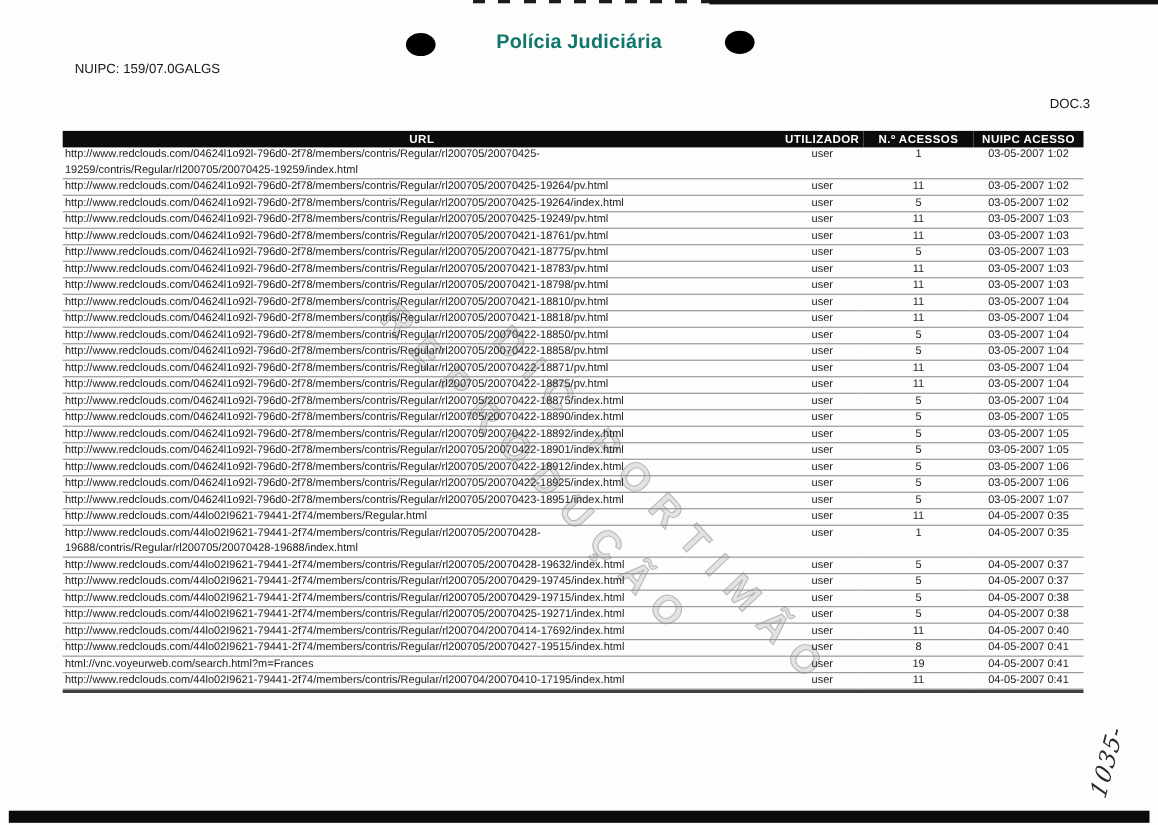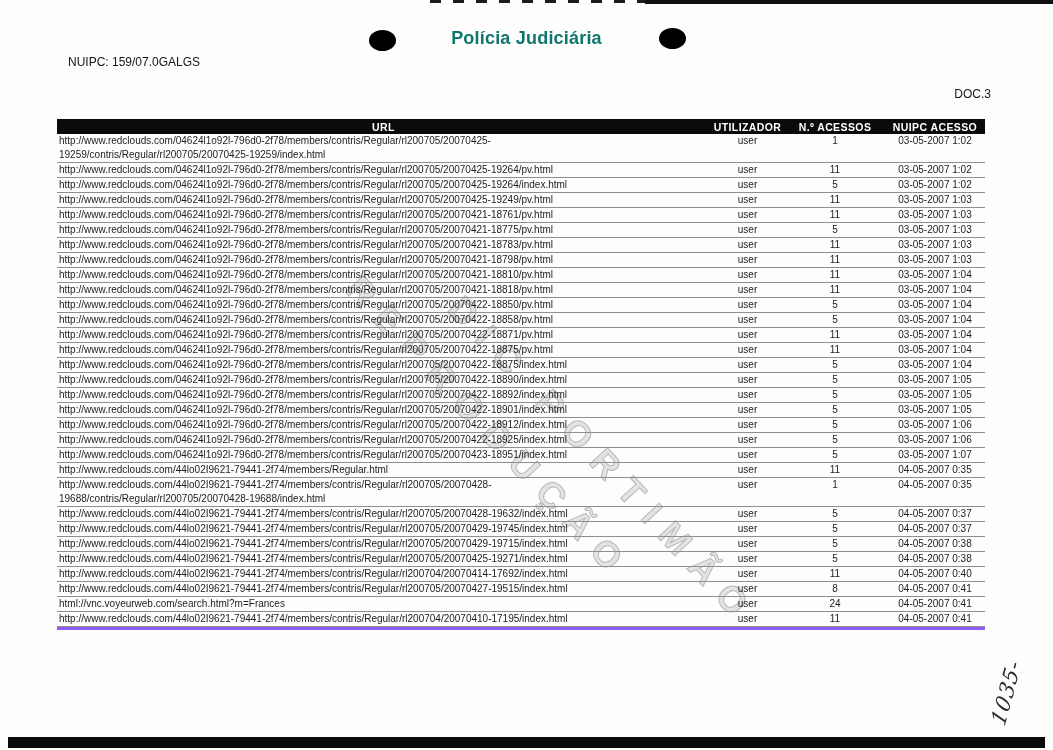--- a/index.html
+++ b/index.html
@@ -17,21 +17,21 @@
   .hole { position:absolute; background:#000; border-radius:50%; }
   .hole.left  { left:369px; top:30px; width:27px; height:21px; }
   .hole.right { left:659px; top:28px; width:27px; height:21px; }
   
   .doc-title { position:absolute; top:28px; left:0; width:100%; text-align:center;
     font-size:18px; font-weight:bold; letter-spacing:0.2px; color:#0f766e; }
   .nuipc { position:absolute; left:68px; top:55px; font-size:12px; }
   .doc-ref { position:absolute; top:55px; right:62px; font-size:12px;margin-top:32px; }
   .localizacao { position:absolute; left:57px; top:93px; font-size:11.5px; }
   
-  .tbl-wrap { position:absolute; left:57px; top:119px; width:928px; border-bottom:3px solid #8b5cf6; }
+  .tbl-wrap { position:absolute; left:57px; top:119px; width:928px; border-bottom:3px solid #404040; }
   table.history { border-collapse:collapse; width:928px; table-layout:fixed; }
   table.history th {
     background:#0b0b0b; color:#ffffff; font-size:10.5px; font-weight:bold;
     letter-spacing:0.4px; height:15px; padding:0; text-align:center; vertical-align:middle;
   }
   table.history td {
     font-size:10px; line-height:14px; padding:0 2px; vertical-align:top;
     border-bottom:1px solid #8f8f8f; color:#1c1c1c; overflow:hidden;
   }
   td.url-cell { padding-left:4px; word-break:break-all; }
@@ -253,21 +253,21 @@
           </tr>
           <tr>
             <td class="url-cell">http://www.redclouds.com/44lo02I9621-79441-2f74/members/contris/Regular/rl200705/20070427-19515/index.html</td>
             <td class="c-mid">user</td>
             <td class="c-mid">8</td>
             <td class="c-mid">04-05-2007 0:41</td>
           </tr>
           <tr>
             <td class="url-cell">html://vnc.voyeurweb.com/search.html?m=Frances</td>
             <td class="c-mid">user</td>
-            <td class="c-mid">24</td>
+            <td class="c-mid">19</td>
             <td class="c-mid">04-05-2007 0:41</td>
           </tr>
           <tr>
             <td class="url-cell">http://www.redclouds.com/44lo02I9621-79441-2f74/members/contris/Regular/rl200704/20070410-17195/index.html</td>
             <td class="c-mid">user</td>
             <td class="c-mid">11</td>
             <td class="c-mid">04-05-2007 0:41</td>
           </tr>
         </tbody>
     </table>

